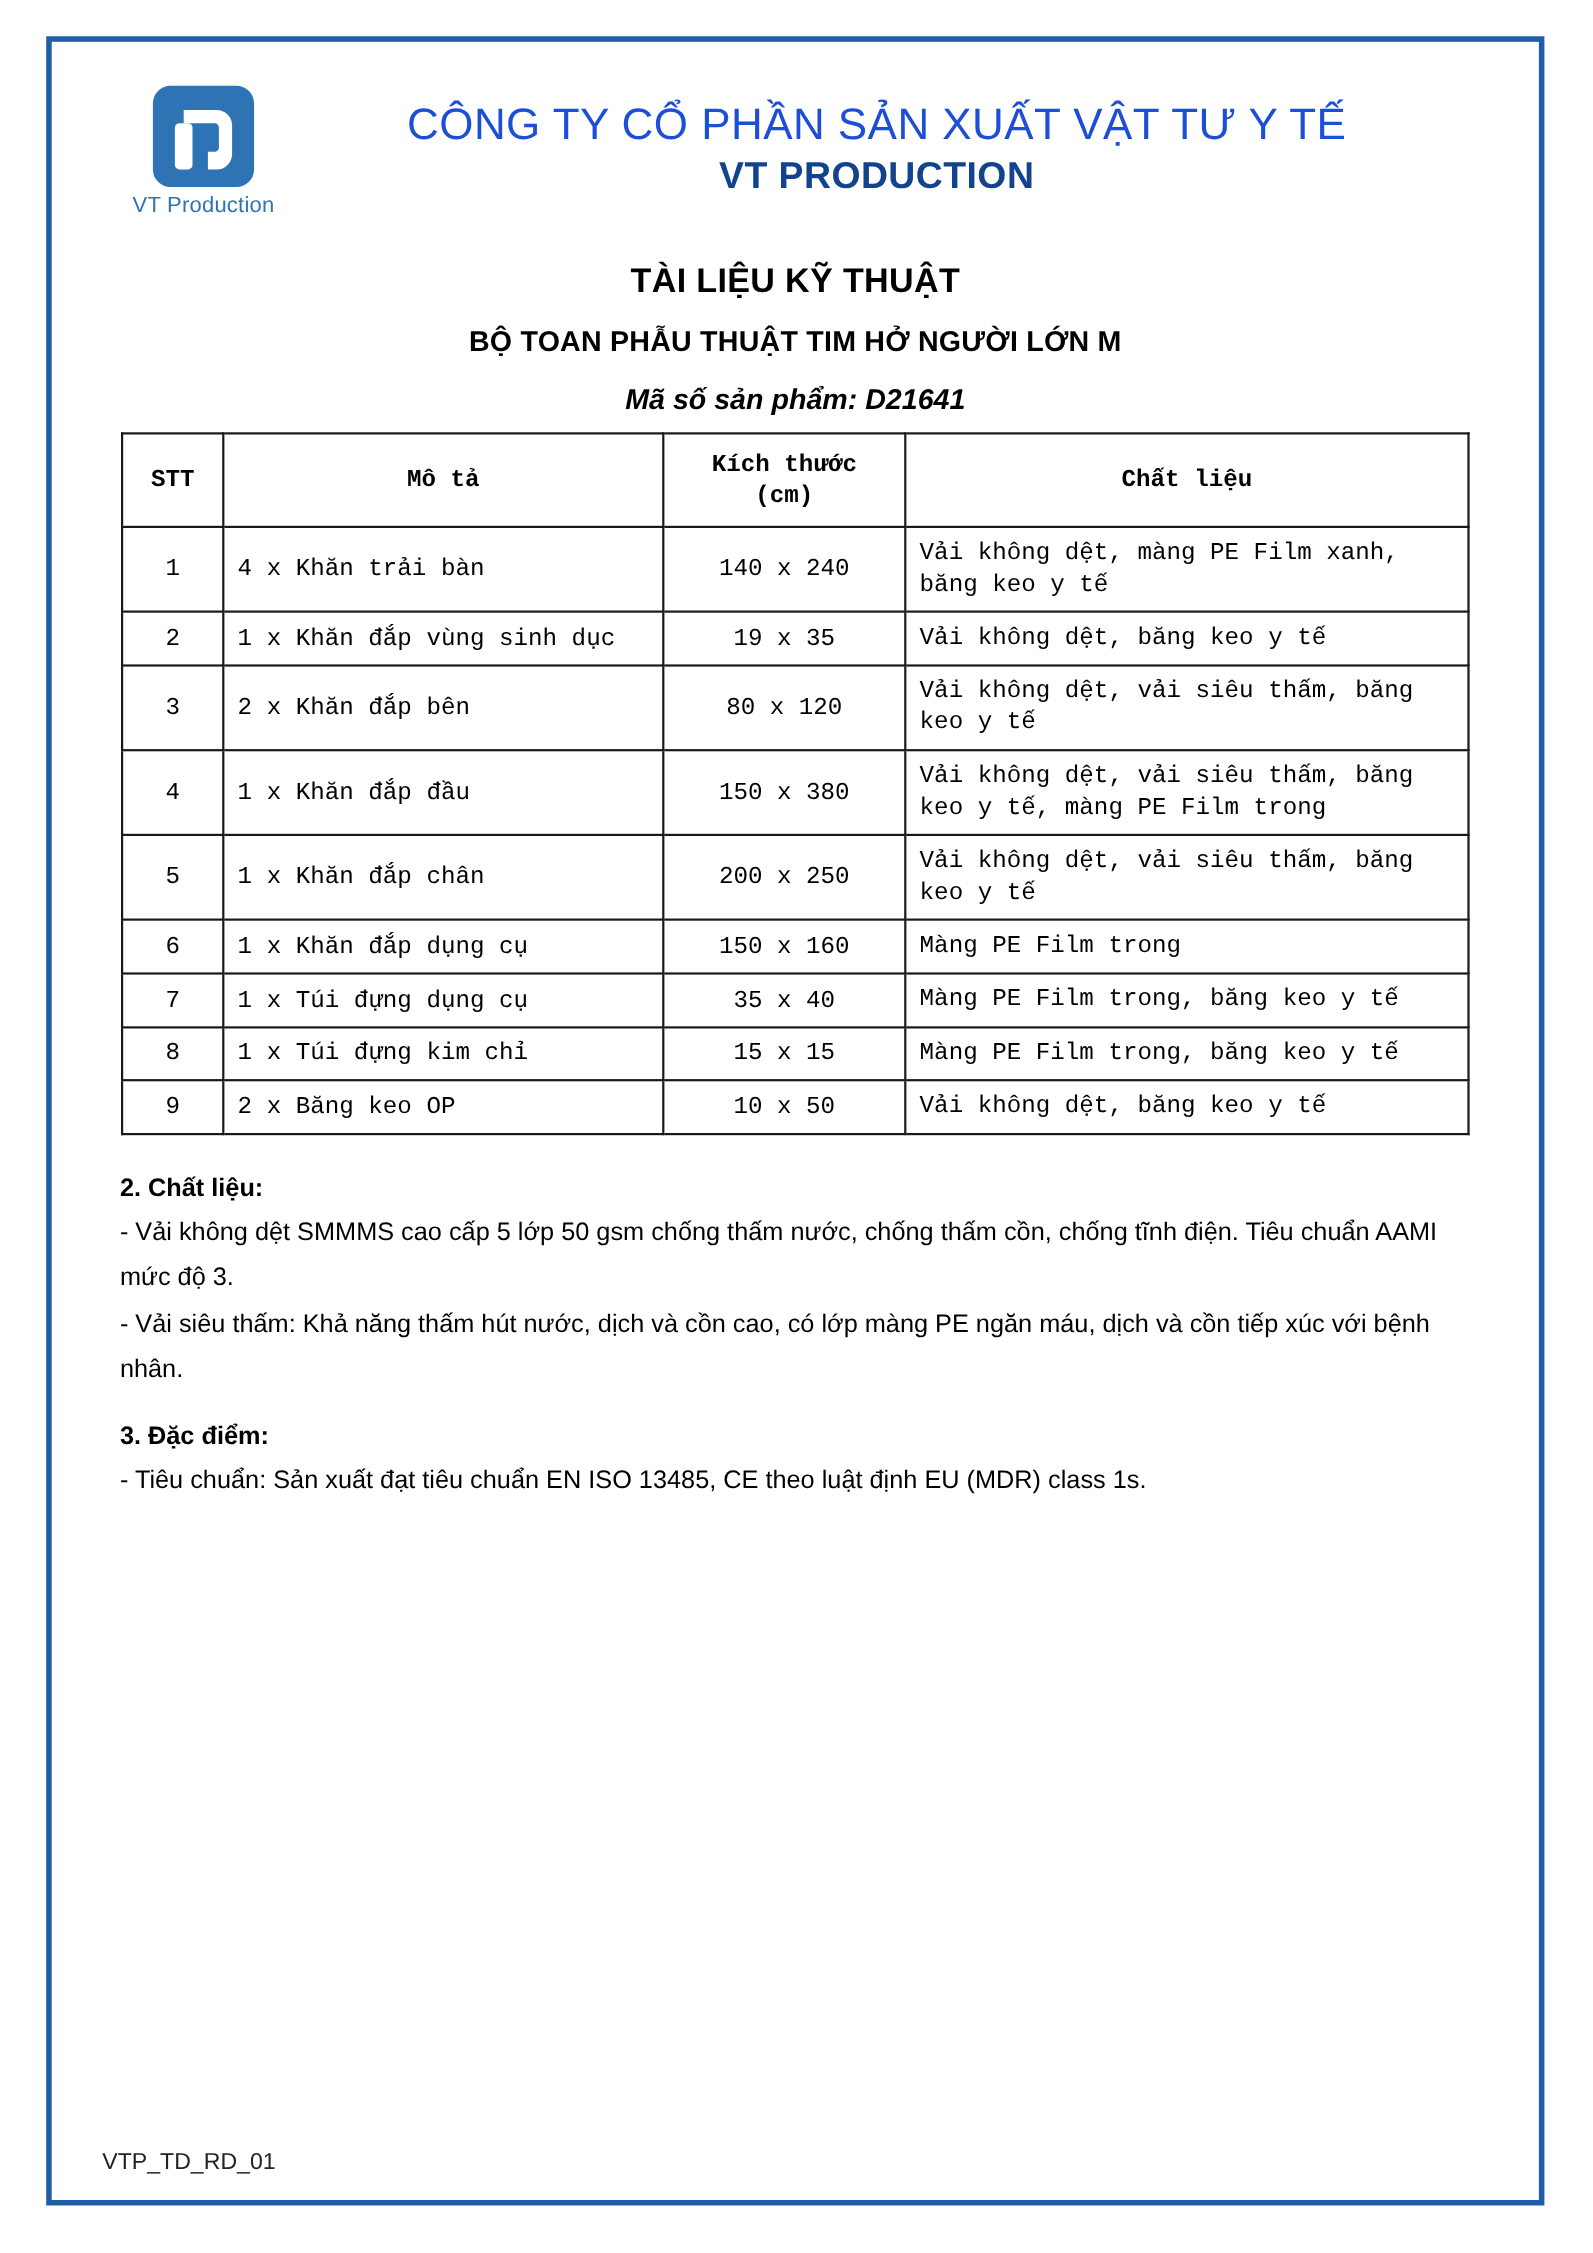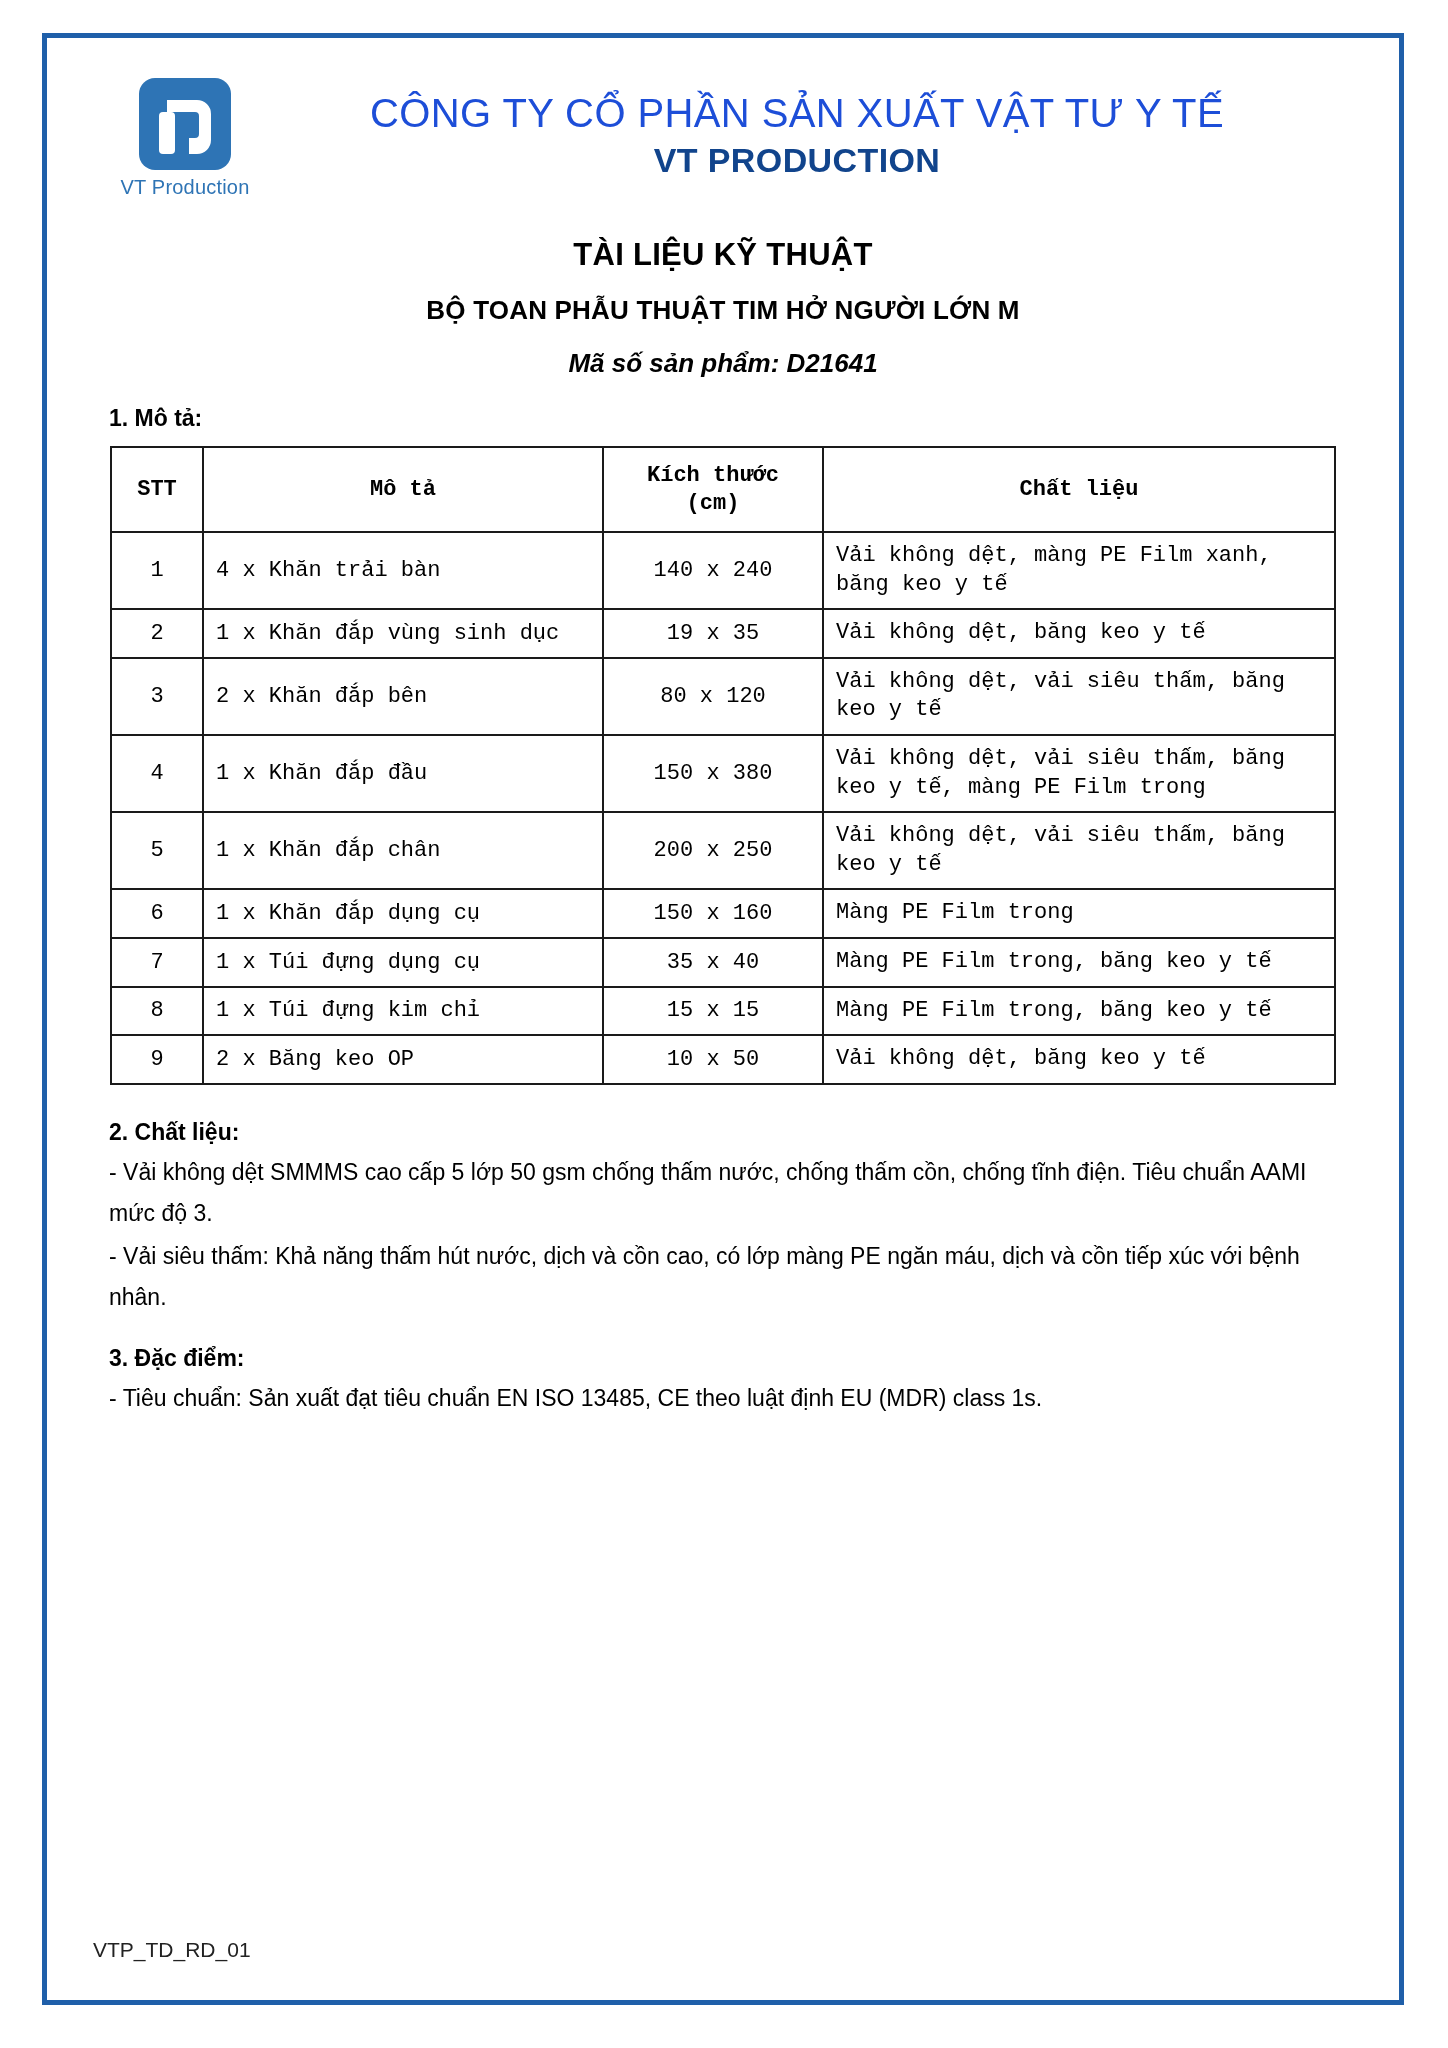--- a/index.html
+++ b/index.html
@@ -156,21 +156,21 @@
   .block-heading {
     font-size: 23px;
     font-weight: bold;
     margin: 0 0 6px 0;
   }
   .gap { height: 26px; }
 
   .footer {
     position: absolute;
     left: 46px;
-    bottom: 38px;
+    bottom: 22px;
     font-size: 21px;
     color: #222;
   }
 </style>
 </head>
 <body>
 
 <div class="page">
   <div class="inner">
 
@@ -188,21 +188,20 @@
       <div class="company">
         <div class="company-line1">CÔNG TY CỔ PHẦN SẢN XUẤT VẬT TƯ Y TẾ</div>
         <div class="company-line2">VT PRODUCTION</div>
       </div>
     </div>
 
     <div class="doc-title">TÀI LIỆU KỸ THUẬT</div>
     <div class="doc-subtitle">BỘ TOAN PHẪU THUẬT TIM HỞ NGƯỜI LỚN M</div>
     <div class="doc-code">Mã số sản phẩm: D21641</div>
 
-    <div class="section-heading">1. Mô tả:</div>
 
     <table class="spec">
       <colgroup>
         <col class="c-stt">
           <col class="c-desc">
           <col class="c-size">
           <col class="c-mat">
       </colgroup>
       <thead>
         <tr>

